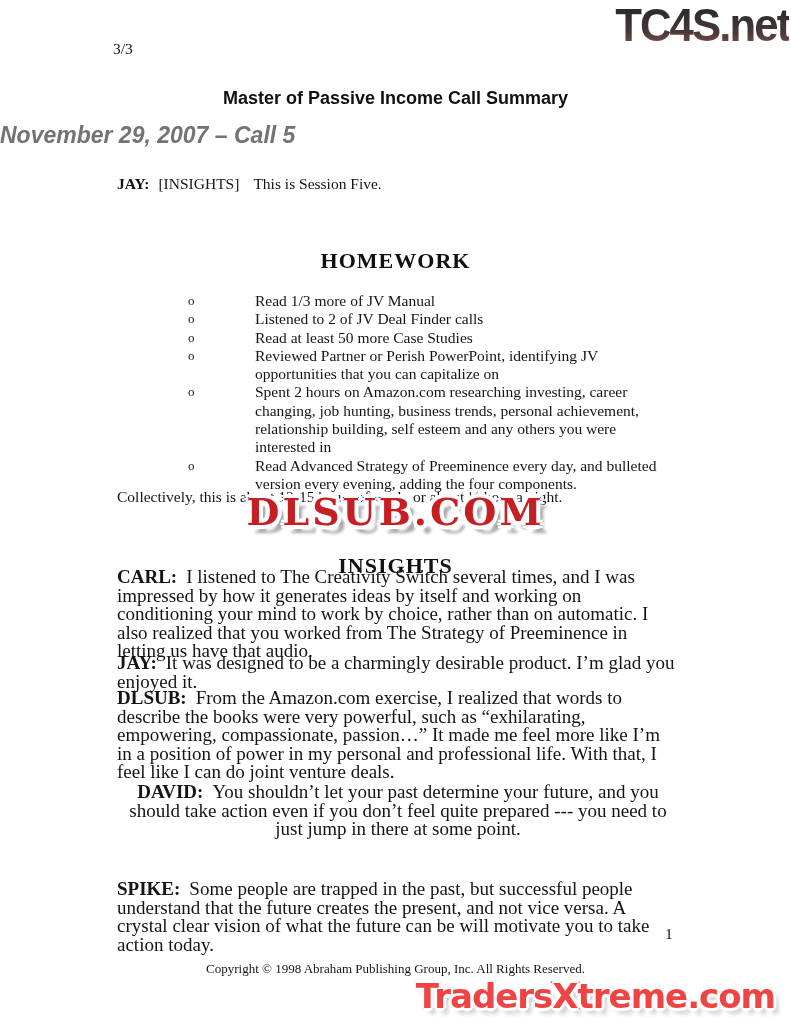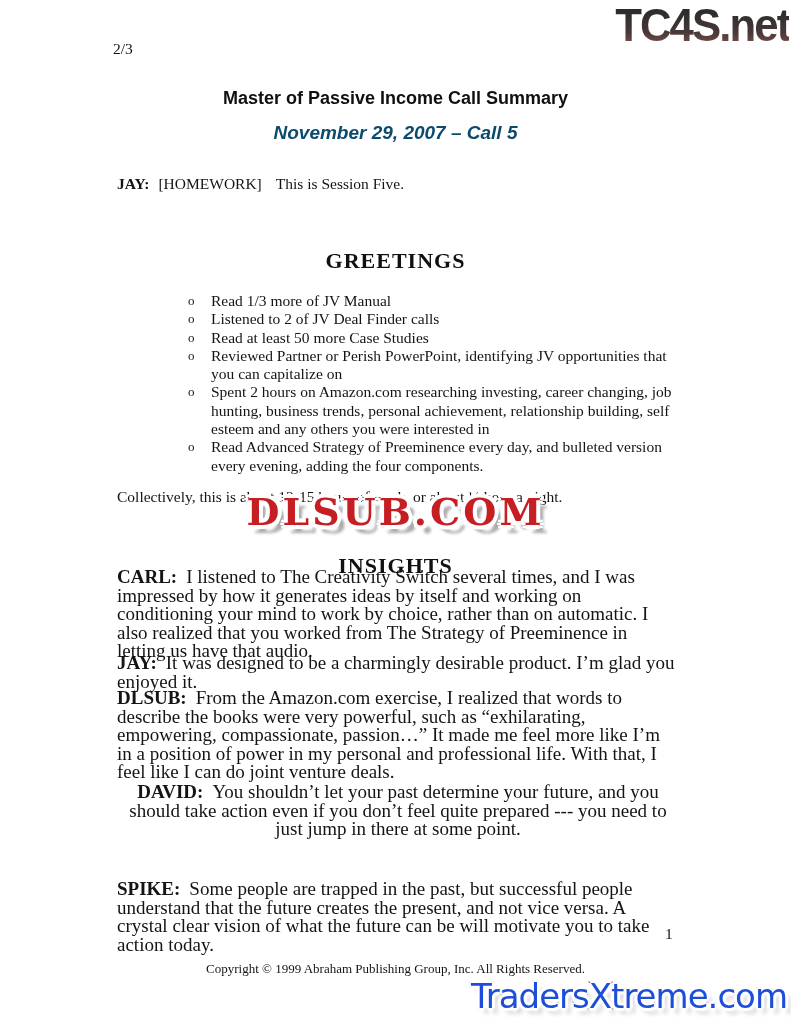--- a/index.html
+++ b/index.html
@@ -16,87 +16,87 @@
     transform:scaleX(0.95);transform-origin:right top;
     background:linear-gradient(180deg,#2d2d2d 25%,#4a3838 65%,#8a5852 100%);
     -webkit-background-clip:text;background-clip:text;color:transparent;
   }
   .title{
     position:absolute;top:88px;left:0;width:100%;text-align:center;margin:0;
     font-family:"Liberation Sans", sans-serif;font-weight:bold;font-size:18px;
     color:#101010;
   }
   .subtitle{
-    position:absolute;top:122px;left:0;width:100%;text-align:center;margin:0;
+    position:absolute;top:122px;left:0;width:100%;text-align:left;margin:0;
     font-family:"Liberation Sans", sans-serif;font-weight:bold;font-style:italic;
-    font-size:19px;color:#0c4a6e;
+    font-size:23px;color:#737373;
   }
   .greeting{position:absolute;left:117px;top:175px;width:565px;margin:0;font-size:15.5px;line-height:18.6px;}
   .speaker{font-weight:bold;margin-right:9px;}
   .greeting .note{margin-right:14px;}
   .section-heading{
     position:absolute;left:0;width:100%;text-align:center;margin:0;
     font-weight:bold;font-size:22px;letter-spacing:1px;color:#101010;
   }
   .homework-heading{top:248px;}
   .insights-heading{top:553px;z-index:1;}
   .homework-list{
     position:absolute;left:188px;top:292px;width:490px;margin:0;padding:0;
     list-style:none;font-size:15.5px;line-height:18.3px;
   }
   .homework-list li{display:flex;}
   .bullet{width:23px;flex:0 0 23px;font-size:13px;}
-  .li-text{width:467px;}
+  .li-text{width:467px;margin-left:44px;}
   .collect{position:absolute;left:117px;top:488px;width:565px;margin:0;font-size:15.5px;line-height:18.6px;}
   .dlsub{
     position:absolute;top:489px;left:50%;transform:translateX(-50%);z-index:2;
     font-family:"DejaVu Serif", serif;font-weight:bold;
     font-size:38px;letter-spacing:3px;white-space:nowrap;
     color:#c51f24;
     text-shadow:
       -4px 0 0 #fff, 4px 0 0 #fff, 0 -4px 0 #fff, 0 4px 0 #fff,
       -3px -3px 0 #fff, 3px -3px 0 #fff, -3px 3px 0 #fff, 3px 3px 0 #fff,
       7px 8px 3px #ababab;
   }
   .para{position:absolute;left:117px;width:562px;margin:0;font-size:19px;line-height:18.6px;}
   .p-carl{top:568px;}
   .p-jay2{top:654px;}
   .p-vola{top:689px;}
   .p-david{top:783px;text-align:center;}
   .p-spike{top:880px;}
   .pagenum{position:absolute;left:665px;top:925px;font-size:15.5px;}
   .copyright{position:absolute;left:0;top:961px;width:100%;text-align:center;font-size:13px;}
   .tradersx{
-    position:absolute;right:4px;top:976px;
-    font-family:"DejaVu Sans", sans-serif;font-weight:normal;
+    position:absolute;right:16px;top:976px;
+    font-family:"DejaVu Sans", sans-serif;font-weight:bold;
     font-size:34px;letter-spacing:-1px;white-space:nowrap;
-    color:#1d4ed8;
+    color:#ef4444;
     -webkit-text-stroke:3px #7e2022;
     paint-order:stroke fill;
     text-shadow:
       -3px 0 1px #fff, 3px 0 1px #fff, 0 -3px 1px #fff, 0 3px 1px #fff,
       -2px -2px 1px #fff, 2px -2px 1px #fff, -2px 2px 1px #fff, 2px 2px 1px #fff,
       5px 6px 4px #cfcfcf;
   }
 </style>
 </head>
 <body>
 
 <div class="page">
 
-  <div class="page-marker">2/3</div>
+  <div class="page-marker">3/3</div>
 
   <div class="tc4s">TC4S.net</div>
 
   <h1 class="title">Master of Passive Income Call Summary</h1>
   <h2 class="subtitle">November 29, 2007 – Call 5</h2>
 
-  <p class="greeting"><span class="speaker">JAY:</span><span class="note">[HOMEWORK]</span><span>This is Session Five.</span></p>
+  <p class="greeting"><span class="speaker">JAY:</span><span class="note">[INSIGHTS]</span><span>This is Session Five.</span></p>
 
-  <h3 class="section-heading homework-heading">GREETINGS</h3>
+  <h3 class="section-heading homework-heading">HOMEWORK</h3>
 
   <ul class="homework-list">
     <li>
         <span class="bullet">o</span>
         <span class="li-text">Read 1/3 more of JV Manual</span>
       </li>
     <li>
         <span class="bullet">o</span>
         <span class="li-text">Listened to 2 of JV Deal Finder calls</span>
       </li>
@@ -129,17 +129,17 @@
   <p class="para p-jay2"><span class="speaker">JAY:</span><span>It was designed to be a charmingly desirable product.  I’m glad you enjoyed it.</span></p>
 
   <p class="para p-vola"><span class="speaker">DLSUB:</span><span>From the Amazon.com exercise, I realized that words to describe the books were very powerful, such as “exhilarating, empowering, compassionate, passion…”  It made me feel more like I’m in a position of power in my personal and professional life.  With that, I feel like I can do joint venture deals.</span></p>
 
   <p class="para p-david"><span class="speaker">DAVID:</span><span>You shouldn’t let your past determine your future, and you should take action even if you don’t feel quite prepared --- you need to just jump in there at some point.</span></p>
 
   <p class="para p-spike"><span class="speaker">SPIKE:</span><span>Some people are trapped in the past, but successful people understand that the future creates the present, and not vice versa.  A crystal clear vision of what the future can be will motivate you to take action today.</span></p>
 
   <div class="pagenum">1</div>
 
-  <div class="copyright">Copyright © 1999 Abraham Publishing Group, Inc. All Rights Reserved.</div>
+  <div class="copyright">Copyright © 1998 Abraham Publishing Group, Inc. All Rights Reserved.</div>
 
   <div class="tradersx">TradersXtreme.com</div>
 
 </div>
 
 </body></html>

